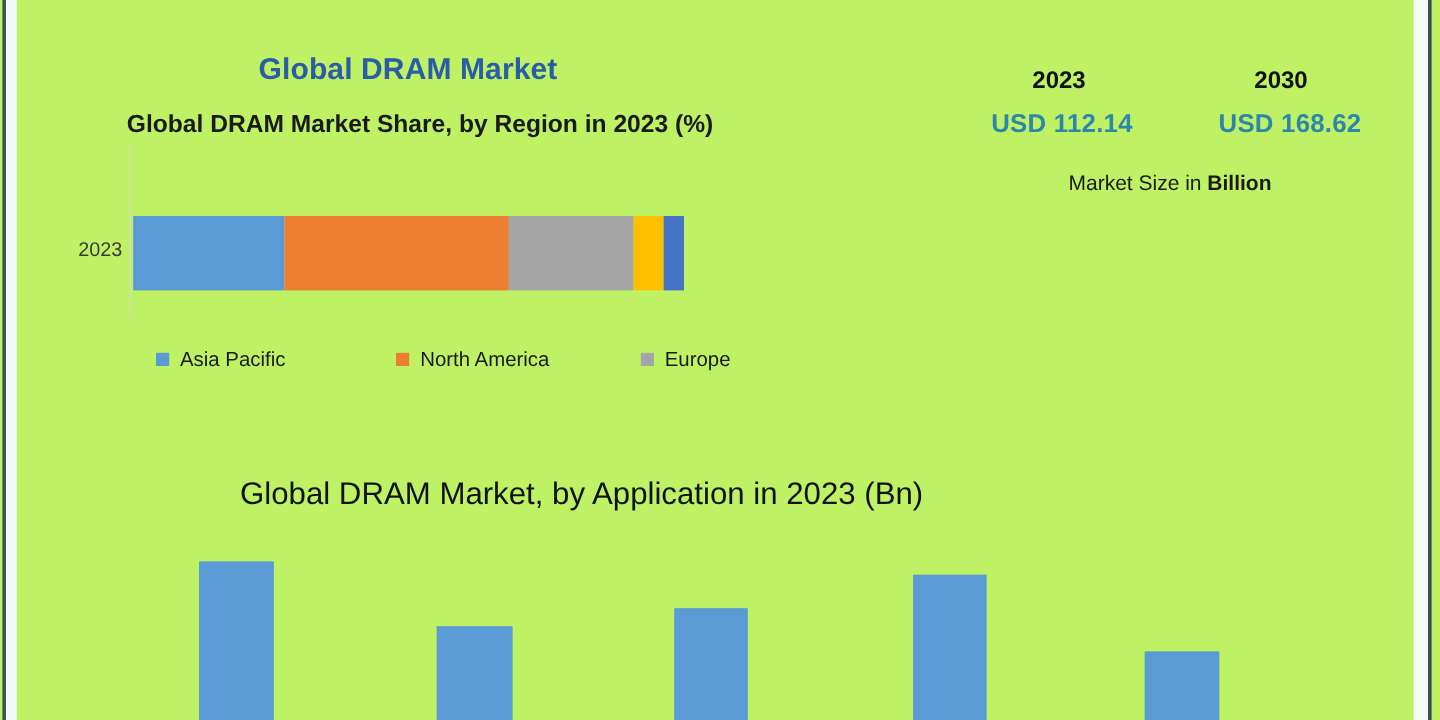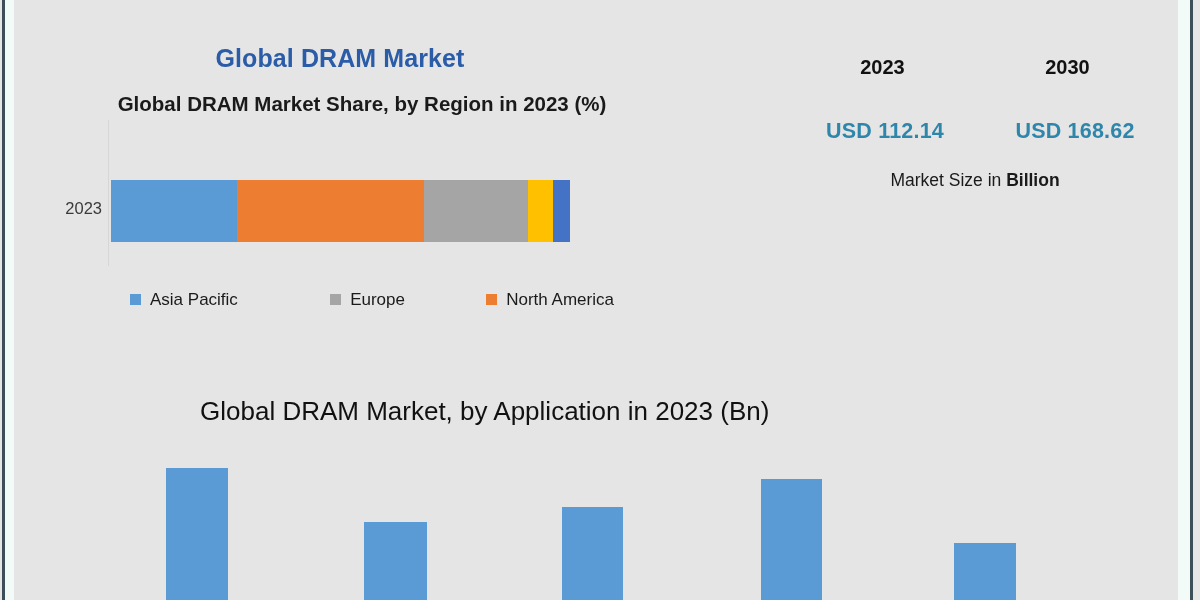--- a/index.html
+++ b/index.html
@@ -6,21 +6,21 @@
   html, body {
     margin: 0;
     padding: 0;
     background: #ffffff;
   }
   #canvas {
     position: relative;
     width: 1200px;
     height: 600px;
     overflow: hidden;
-    background: #e5e5e5;
+    background: #bef264;
     font-family: "Liberation Sans", sans-serif;
     -webkit-font-smoothing: antialiased;
   }
   
   .frame-rule {
     position: absolute;
     top: 0;
     width: 3px;
     height: 600px;
     background: #3c4f58;
@@ -43,21 +43,21 @@
     top: 44px;
     width: 460px;
     text-align: center;
     font-size: 25px;
     font-weight: bold;
     color: #2a5ca8;
     letter-spacing: 0.1px;
   }
   #share-chart-title {
     position: absolute;
-    left: 92px;
+    left: 80px;
     top: 90px;
     width: 540px;
     text-align: center;
     font-size: 20.5px;
     font-weight: bold;
     color: #1a1a1a;
     line-height: 28px;
   }
 
   
@@ -140,21 +140,21 @@
   .ms-year {
     flex: 1 1 0;
     text-align: center;
     font-size: 20px;
     font-weight: bold;
     color: #111111;
   }
   #market-size-values {
     display: flex;
     width: 380px;
-    margin-top: 40px;
+    margin-top: 12px;
   }
   .ms-value {
     flex: 1 1 0;
     text-align: center;
     font-size: 21.5px;
     font-weight: bold;
     color: #2e86ab;
     letter-spacing: 0.2px;
   }
   #market-size-unit {
@@ -215,27 +215,27 @@
       <div class="seg" style="width: 5.4%; background: rgb(255, 192, 0);"></div>
       <div class="seg" style="width: 3.8%; background: rgb(68, 114, 196);"></div>
     </div>
 
   <div id="share-legend">
       <div class="legend-row">
         <div class="legend-item c0">
           <span class="legend-swatch" style="background: rgb(91, 155, 213);"></span>
           <span>Asia Pacific</span>
         </div>
+        <div class="legend-item c1">
+          <span class="legend-swatch" style="background: rgb(237, 125, 49);"></span>
+          <span>North America</span>
+        </div>
         <div class="legend-item c2">
           <span class="legend-swatch" style="background: rgb(165, 165, 165);"></span>
           <span>Europe</span>
-        </div>
-        <div class="legend-item c1">
-          <span class="legend-swatch" style="background: rgb(237, 125, 49);"></span>
-          <span>North America</span>
         </div>
       </div>
     </div>
 
   <div id="market-size-panel">
     <div id="market-size-years">
       <div class="ms-year">2023</div>
       <div class="ms-year">2030</div>
     </div>
     <div id="market-size-values">

